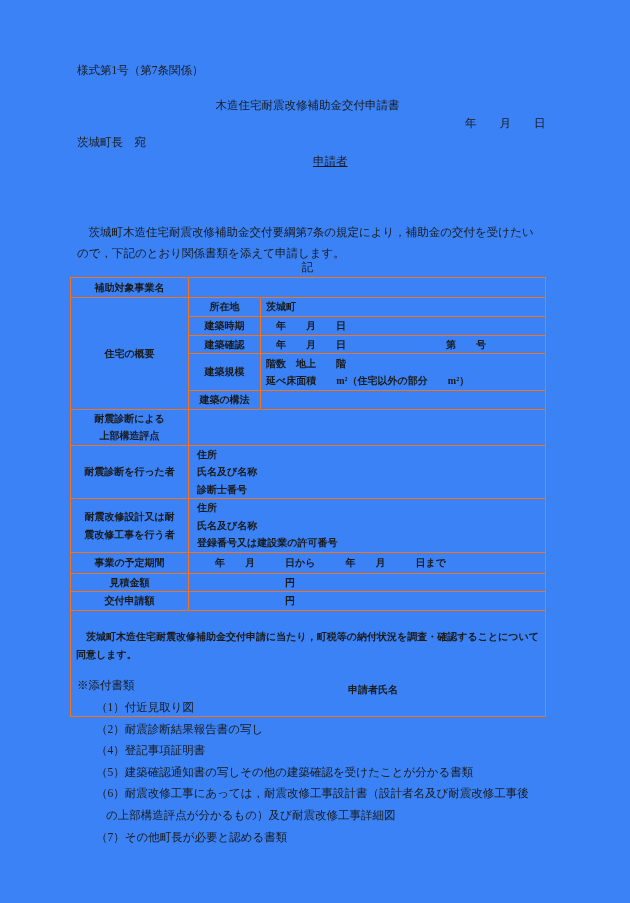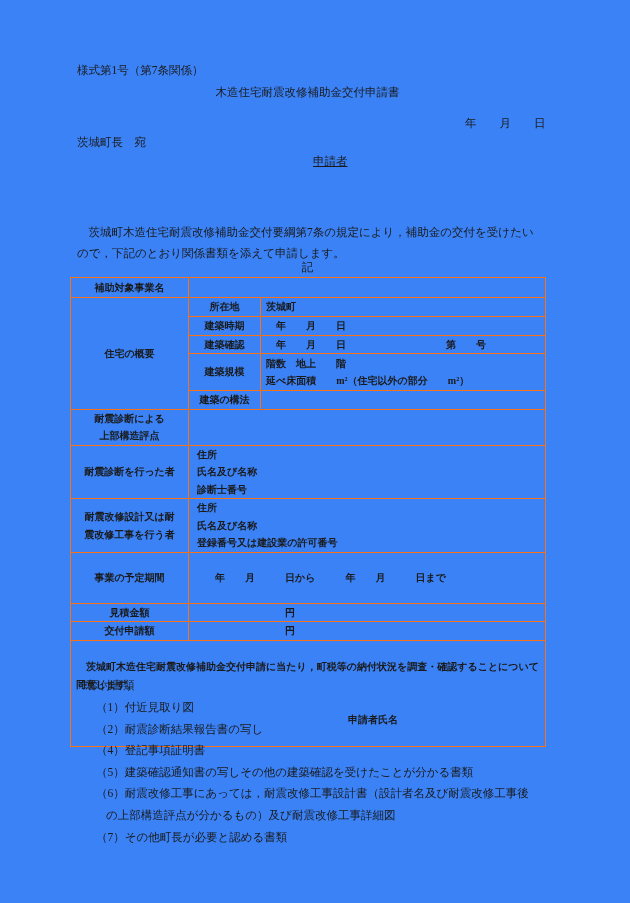--- a/index.html
+++ b/index.html
@@ -49,21 +49,21 @@
   .attach-list { position: absolute; left: 96px; top: 697px; width: 435px; line-height: 21.6px; }
   .attach-item { padding-left: 10px; text-indent: -10px; white-space: pre-line; }
 </style>
 </head>
 <body>
 
 <div class="page">
 
   <div class="abs" style="left:77px; top:62px;">様式第1号（第7条関係）</div>
 
-  <div class="abs centered" style="top:84px;">木造住宅耐震改修補助金交付申請書</div>
+  <div class="abs centered" style="top:97px;">木造住宅耐震改修補助金交付申請書</div>
 
   <div class="abs" style="left:465px; top:115px;">年　　月　　日</div>
 
   <div class="abs" style="left:77px; top:134px;">茨城町長　宛</div>
 
   <div class="applicant">
     <div class="applicant-row">
       <span class="applicant-label">申請者</span>
     </div>
   </div>
@@ -118,21 +118,21 @@
     </tr>
     <tr style="height:54px">
       <td class="lbl">耐震改修設計又は耐
 震改修工事を行う者</td>
       <td class="val" colspan="2" style="padding:0 8px">住所
 氏名及び名称
 登録番号又は建設業の許可番号</td>
     </tr>
     <tr style="height:19px">
       <td class="lbl">事業の予定期間</td>
-      <td class="val" colspan="2" style="padding:16px 6px">　　年　　月　　　日から　　　年　　月　　　日まで</td>
+      <td class="val" colspan="2" style="padding:1px 6px">　　年　　月　　　日から　　　年　　月　　　日まで</td>
     </tr>
     <tr style="height:18px">
       <td class="lbl">見積金額</td>
       <td class="val" colspan="2" style="padding:0 6px">　　　　　　　　　円</td>
     </tr>
     <tr style="height:18px">
       <td class="lbl">交付申請額</td>
       <td class="val" colspan="2" style="padding:0 6px">　　　　　　　　　円</td>
     </tr>
     <tr style="height:69px">

